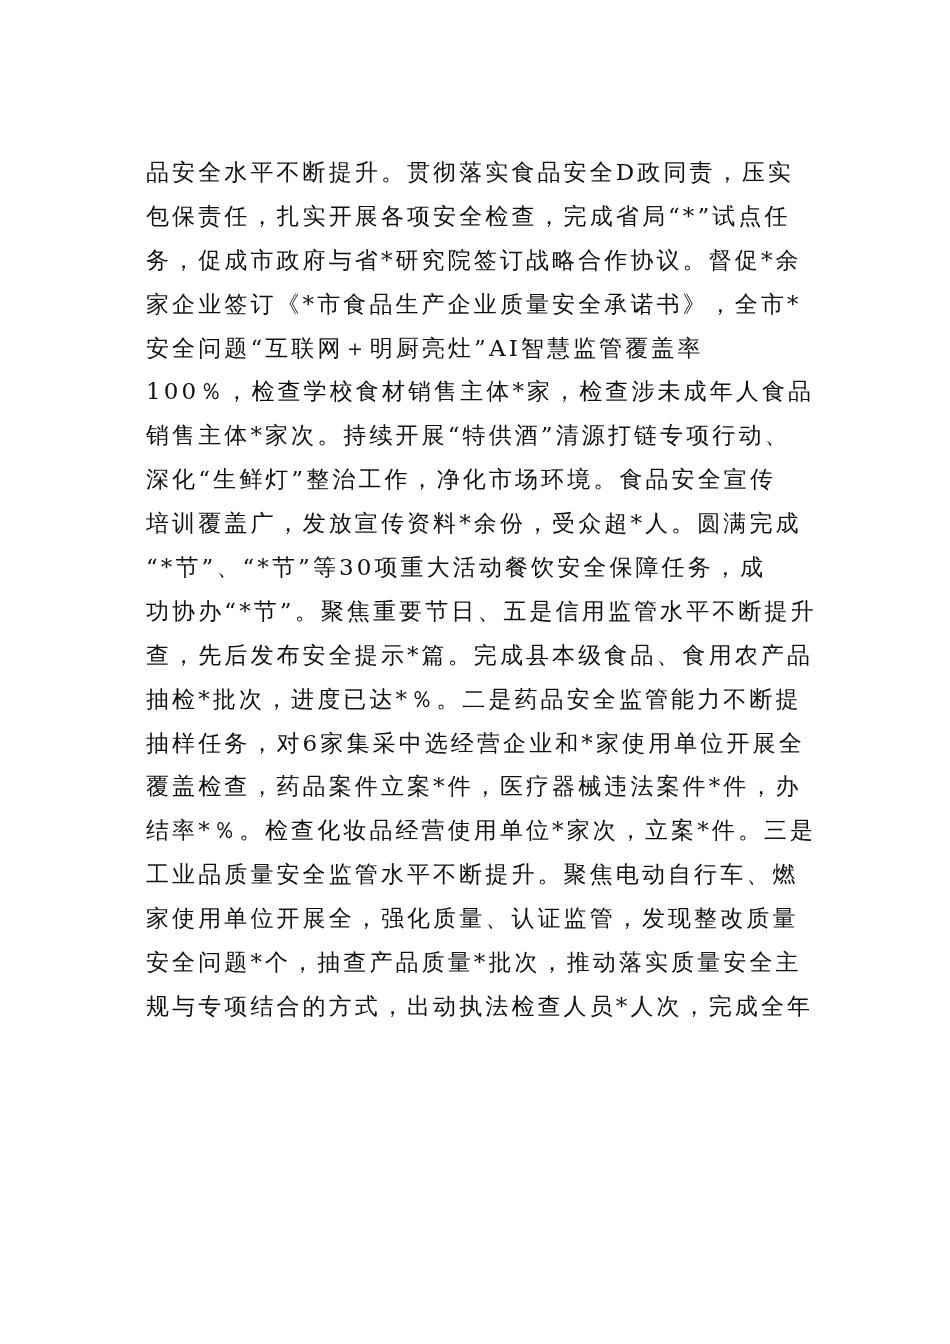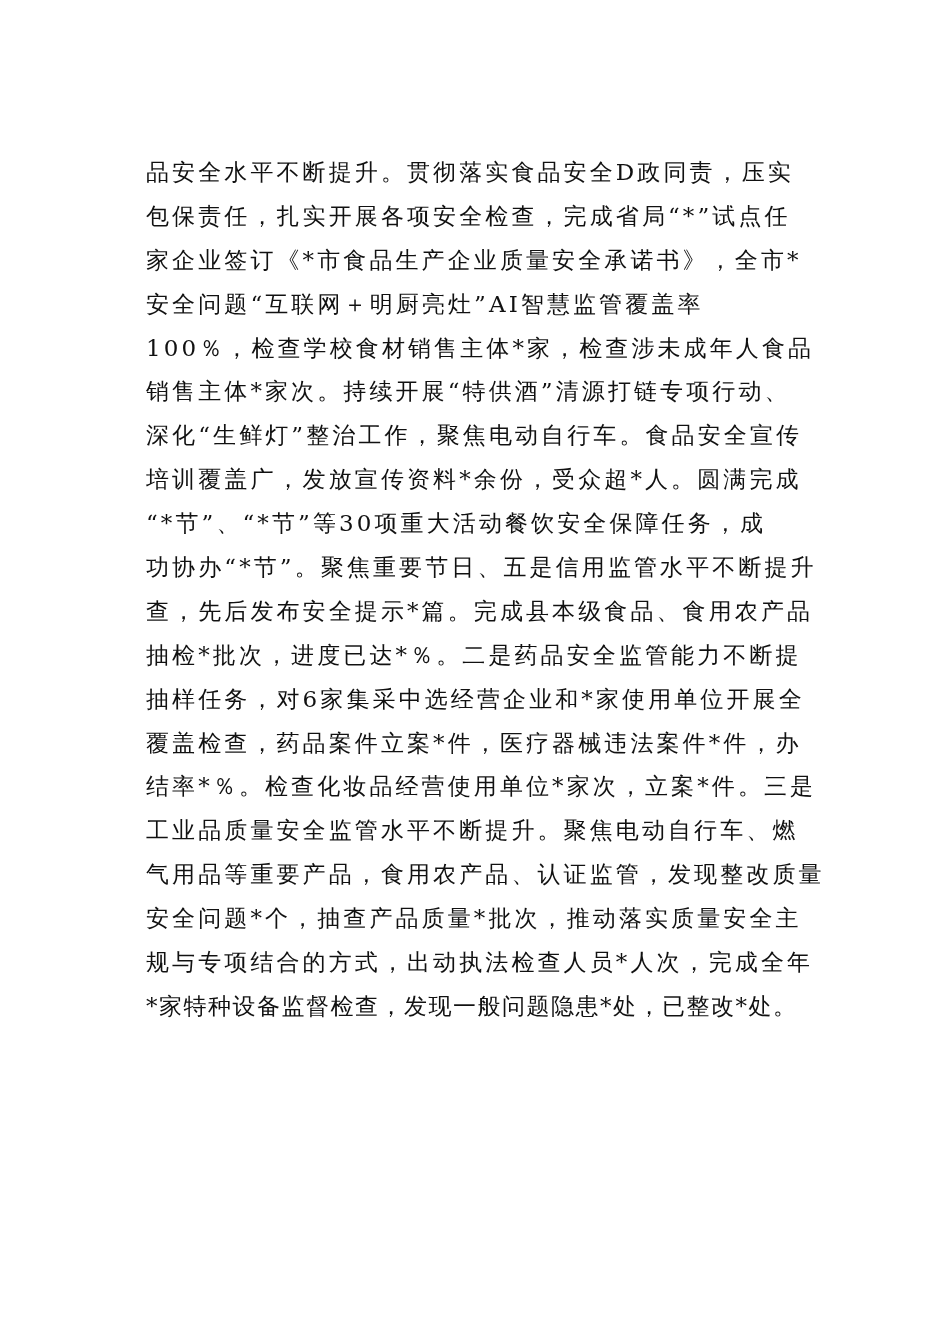--- a/index.html
+++ b/index.html
@@ -42,32 +42,32 @@
       letter-spacing: 1.5px;
     }
   </style>
 </head>
 <body>
 
 <div class="page">
   <div class="body-text">
     <span class="line">品安全水平不断提升。贯彻落实食品安全D政同责，压实</span>
     <span class="line">包保责任，扎实开展各项安全检查，完成省局“*”试点任</span>
+    <span class="line">务，促成市政府与省*研究院签订战略合作协议。督促*余</span>
     <span class="line">家企业签订《*市食品生产企业质量安全承诺书》，全市*</span>
     <span class="line">安全问题“互联网＋明厨亮灶”AI智慧监管覆盖率</span>
     <span class="line">100％，检查学校食材销售主体*家，检查涉未成年人食品</span>
     <span class="line">销售主体*家次。持续开展“特供酒”清源打链专项行动、</span>
-    <span class="line">深化“生鲜灯”整治工作，聚焦电动自行车。食品安全宣传</span>
+    <span class="line">深化“生鲜灯”整治工作，净化市场环境。食品安全宣传</span>
     <span class="line">培训覆盖广，发放宣传资料*余份，受众超*人。圆满完成</span>
     <span class="line">“*节”、“*节”等30项重大活动餐饮安全保障任务，成</span>
     <span class="line">功协办“*节”。聚焦重要节日、五是信用监管水平不断提升</span>
     <span class="line">查，先后发布安全提示*篇。完成县本级食品、食用农产品</span>
     <span class="line">抽检*批次，进度已达*％。二是药品安全监管能力不断提</span>
     <span class="line">抽样任务，对6家集采中选经营企业和*家使用单位开展全</span>
     <span class="line">覆盖检查，药品案件立案*件，医疗器械违法案件*件，办</span>
     <span class="line">结率*％。检查化妆品经营使用单位*家次，立案*件。三是</span>
     <span class="line">工业品质量安全监管水平不断提升。聚焦电动自行车、燃</span>
-    <span class="line">气用品等重要产品，食用农产品、认证监管，发现整改质量</span>
+    <span class="line">家使用单位开展全，强化质量、认证监管，发现整改质量</span>
     <span class="line">安全问题*个，抽查产品质量*批次，推动落实质量安全主</span>
     <span class="line">规与专项结合的方式，出动执法检查人员*人次，完成全年</span>
-    <span class="line tight">*家特种设备监督检查，发现一般问题隐患*处，已整改*处。</span>
   </div>
 </div>
 
 </body></html>

